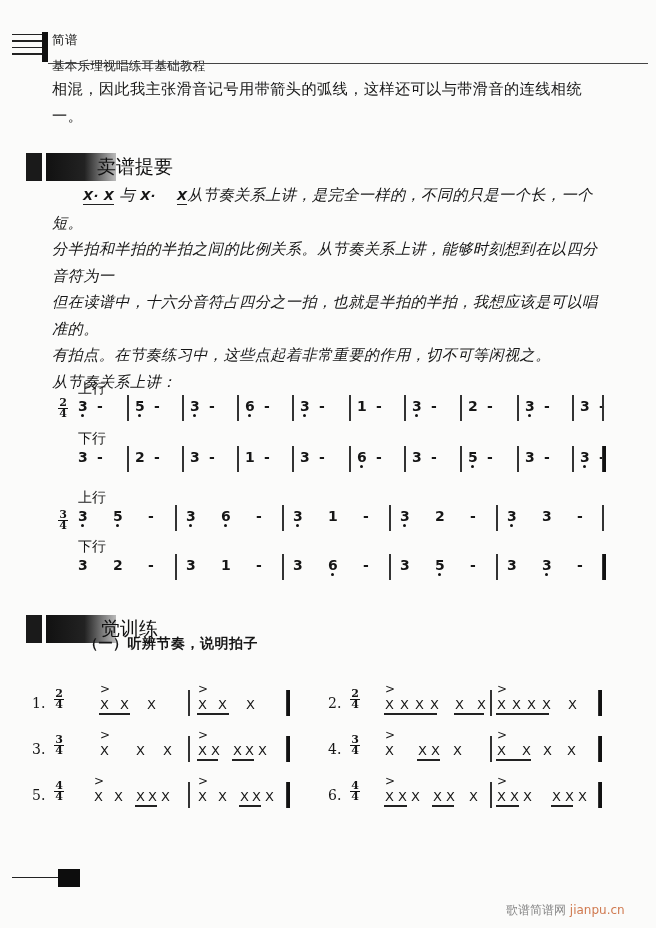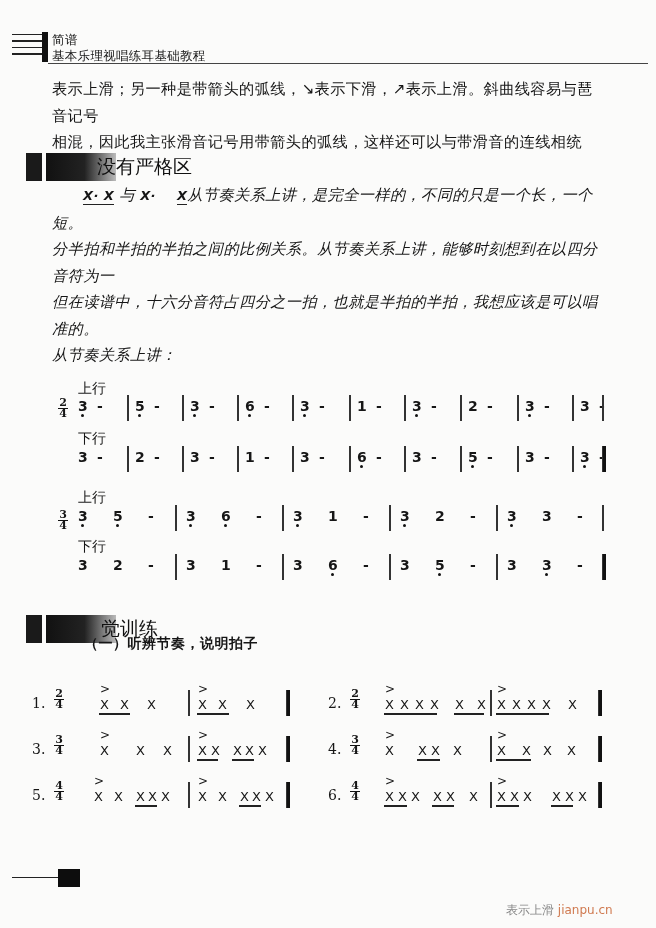--- a/index.html
+++ b/index.html
@@ -9,21 +9,21 @@
     font-family: "DejaVu Serif", "Liberation Serif", serif;
     color: #161616;
   }
   .abs { position: absolute; }
 
   
   .hdr-lines { left: 12px; top: 34px; width: 30px; }
   .hdr-lines div { height: 1.4px; background: #222; margin-bottom: 5px; }
   .hdr-bar { left: 42px; top: 32px; width: 6px; height: 30px; background: #111; }
   .hdr-t1 { left: 52px; top: 32px; font-size: 12.5px; letter-spacing: 0.5px; }
-  .hdr-t2 { left: 52px; top: 48px; font-size: 12.5px; letter-spacing: 0.3px; }
+  .hdr-t2 { left: 52px; top: 58px; font-size: 12.5px; letter-spacing: 0.3px; }
   .hdr-rule { left: 48px; top: 63px; width: 600px; height: 1px; background: #444; }
 
   .para { left: 52px; width: 556px; font-size: 15.2px; line-height: 26.5px; letter-spacing: 0.4px; }
   .para p { margin: 0; }
   .indent { text-indent: 31px; }
 
   
   .sec-bar { height: 28px; }
   .sec-bar .b1 { position: absolute; left: 0; top: 0; width: 16px; height: 28px; background: #1a1a1a; }
   .sec-bar .b2 { position: absolute; left: 20px; top: 0; width: 70px; height: 28px;
@@ -62,40 +62,38 @@
     <div></div>
     <div></div>
     <div></div>
   </div>
 <div class="abs hdr-bar"></div>
 <div class="abs hdr-t1">简谱</div>
 <div class="abs hdr-t2">基本乐理视唱练耳基础教程</div>
 <div class="abs hdr-rule"></div>
 
 <div class="abs para" style="top:76px;">
-  <p>
-    <span>表示上滑；另一种是带箭头的弧线，</span><span style="font-family:'DejaVu Sans',sans-serif;">↘</span><span>表示下滑，</span><span style="font-family:'DejaVu Sans',sans-serif;">↗</span><span>表示上滑。斜曲线容易与琶音记号</span>
-  </p>
   <p>相混，因此我主张滑音记号用带箭头的弧线，这样还可以与带滑音的连线相统一。</p>
 </div>
 
 <div class="abs sec-bar" style="left:26px; top:153px; width:90px;">
     <div class="b1"></div>
     <div class="b2"></div>
   </div>
-<div class="abs sec-title" style="left:97px; top:154px;">没有严格区</div>
+<div class="abs sec-title" style="left:97px; top:154px;">卖谱提要</div>
 
 <div class="abs para" style="top:182px;font-style:italic;">
   <p class="indent">
     <span class="mono ul">X· X</span>
     <span>与</span>
     <span class="mono">X·</span>&nbsp;&nbsp;&nbsp;&nbsp;<span class="mono ul">X</span><span>从节奏关系上讲，是完全一样的，不同的只是一个长，一个短。</span>
   </p>
   <p>分半拍和半拍的半拍之间的比例关系。从节奏关系上讲，能够时刻想到在以四分音符为一</p>
   <p>但在读谱中，十六分音符占四分之一拍，也就是半拍的半拍，我想应该是可以唱准的。</p>
+  <p>有拍点。在节奏练习中，这些点起着非常重要的作用，切不可等闲视之。</p>
   <p>从节奏关系上讲：</p>
 </div>
 
 <div class="abs nrow" style="left:0; top:0; width:656px; height:600px;" id="scale24">
     <div class="ts" style="left:58px;top:398px;"><span class="n">2</span><span>4</span></div>
     <div class="lbl" style="left:78px;top:380px;">上行</div>
     <div class="lbl" style="left:78px;top:430px;">下行</div>
     <div class="note" style="left:78px;top:398px;">3<div class="dot" style=""></div></div>
     <div class="note" style="left:97px;top:398px;">-</div>
     <div class="note" style="left:135px;top:398px;">5<div class="dot" style=""></div></div>
@@ -327,13 +325,13 @@
       <div class="x" style="left:578px;top:789px;">X</div>
       <div class="uline" style="left:496px;top:805px;width:23px;"></div>
       <div class="uline" style="left:551px;top:805px;width:22px;"></div>
       <div class="acc" style="left:497px;top:774px;">&gt;</div>
       <div class="dbar" style="left:598px;top:782px;"></div>
     </div>
   </div>
 
 <div class="abs foot-line"></div>
 <div class="abs foot-blk"></div>
-<div class="abs wm"><span>表示上滑</span> <span class="en">jianpu.cn</span></div>
+<div class="abs wm"><span>歌谱简谱网</span> <span class="en">jianpu.cn</span></div>
 
 </body></html>

